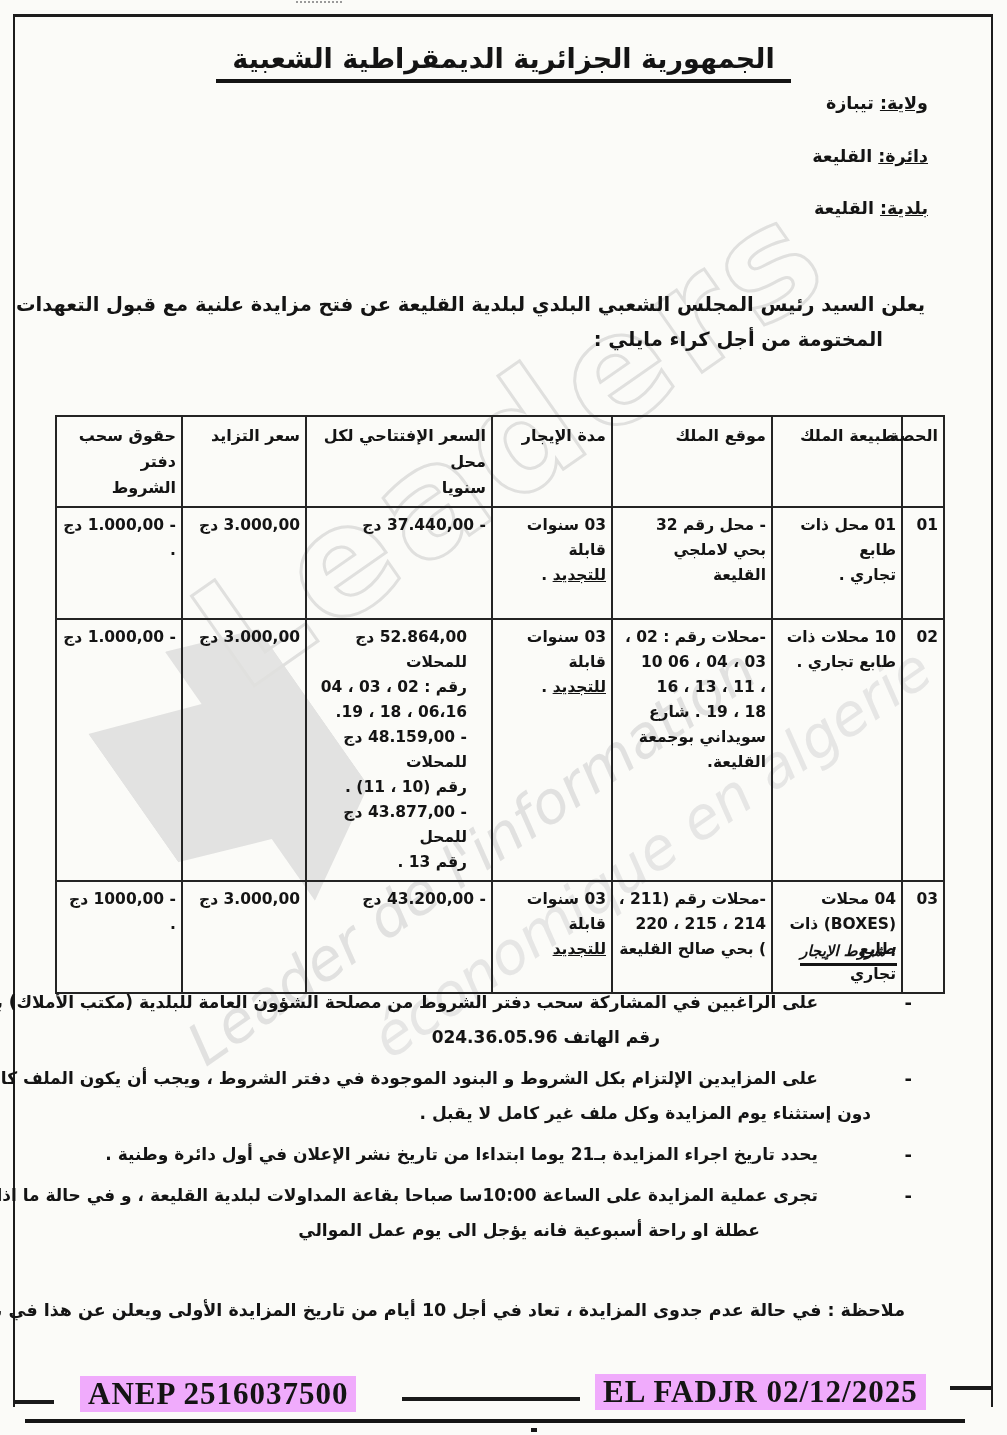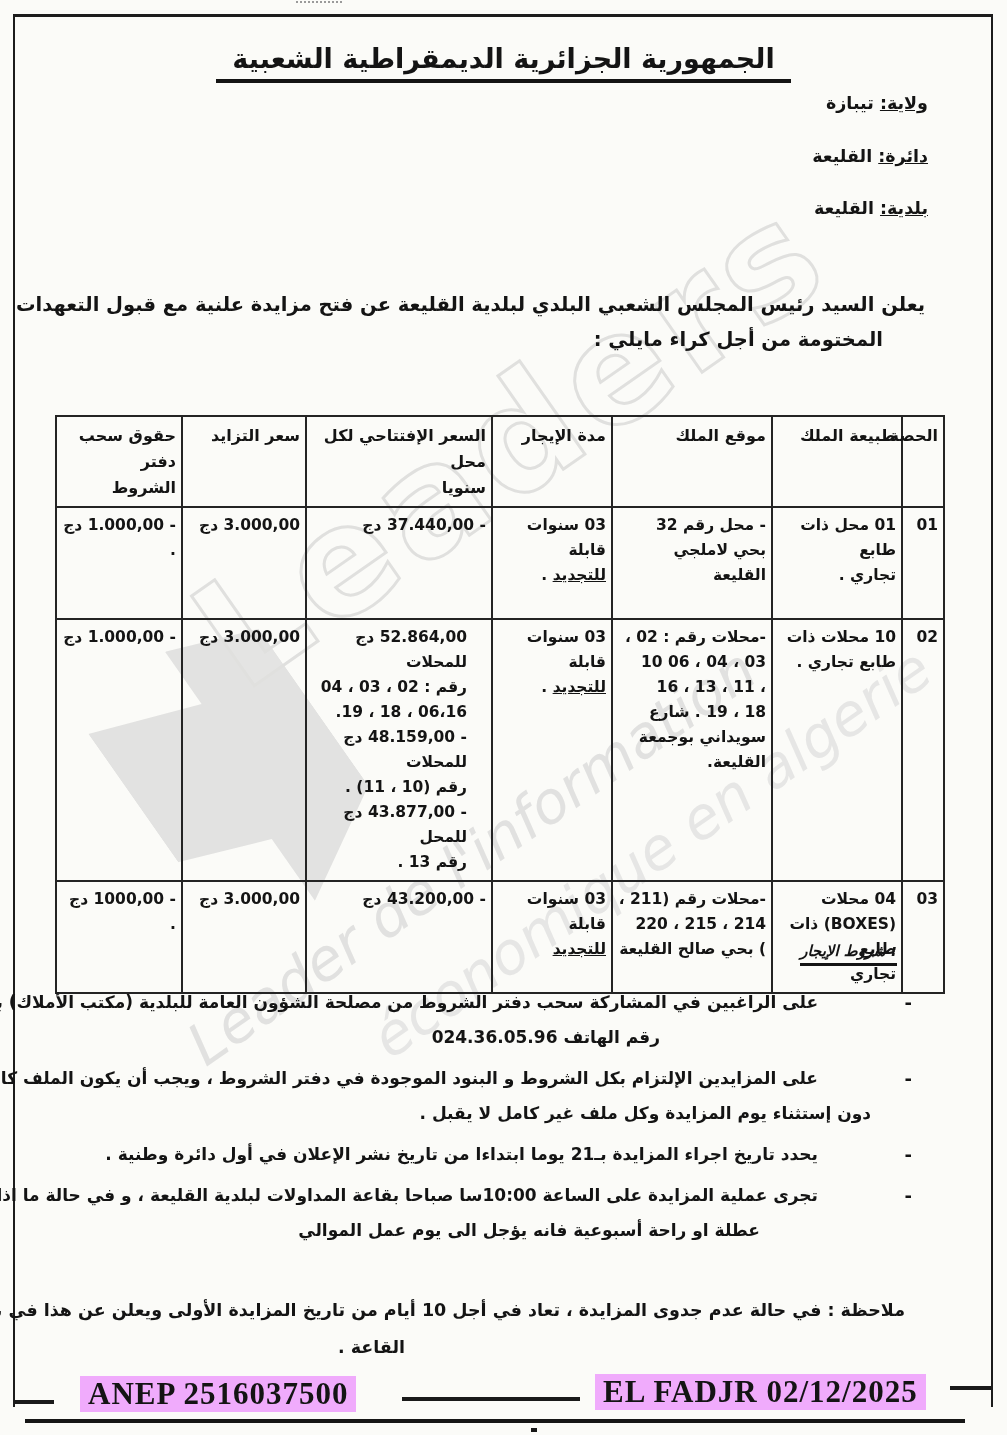--- a/index.html
+++ b/index.html
@@ -194,21 +194,20 @@
     </div>
     <div class="b-item">
       <span class="b-marker">-</span>
       <div class="l1">تجرى عملية المزايدة على الساعة 10:00سا صباحا بقاعة المداولات لبلدية القليعة ، و في حالة ما اذا صادف هذا اليوم يوم</div>
       <div class="l2 ind-c">عطلة او راحة أسبوعية فانه يؤجل الى يوم عمل الموالي</div>
     </div>
   </div>
 
   <div class="layer note">
     <div class="l1">ملاحظة : في حالة عدم جدوى المزايدة ، تعاد في أجل 10 أيام من تاريخ المزايدة الأولى ويعلن عن هذا في نفس الجلسة و نفس</div>
-    <div class="l2">القاعة .</div>
   </div>
 
   <div class="layer footer-text anep">ANEP  2516037500</div>
   <div class="layer mid-rule"></div>
   <div class="layer footer-text journal">EL FADJR 02/12/2025</div>
   <div class="layer bl-stub"></div>
   <div class="layer br-stub"></div>
   <div class="layer frame2"></div>
   <div class="layer frame2-dot"></div>
 

